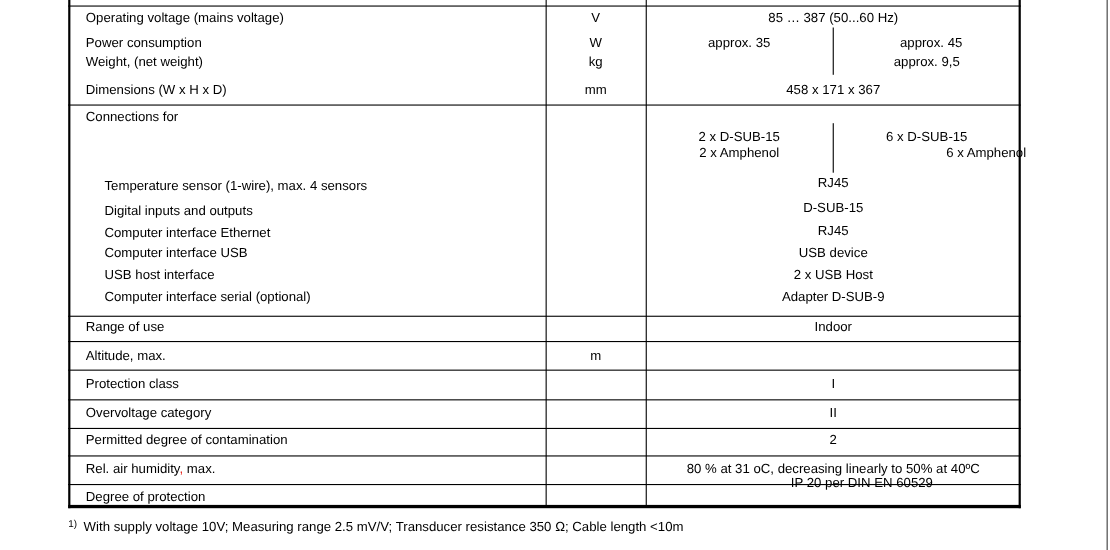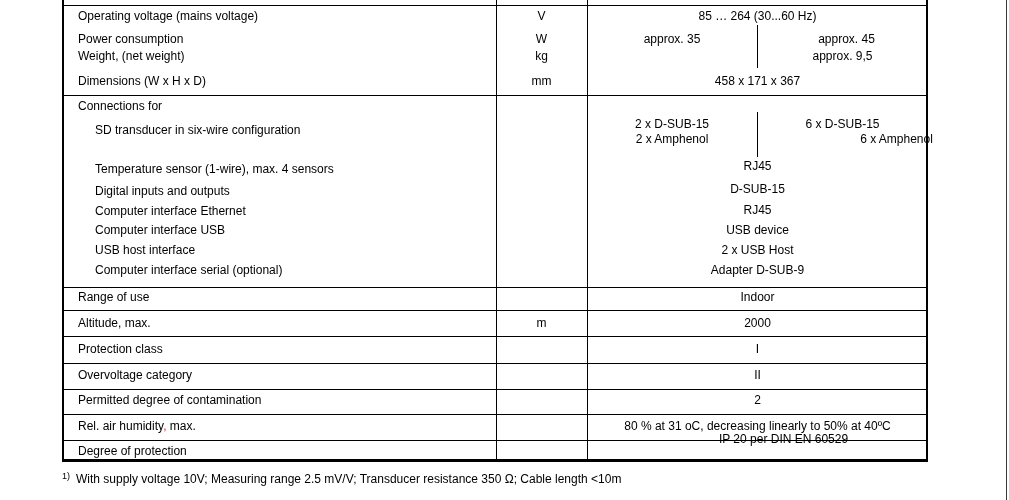--- a/index.html
+++ b/index.html
@@ -35,38 +35,37 @@
   <div class="hline" style="left:62px;top:363px;width:866px;height:1px"></div>
   <div class="hline" style="left:62px;top:389px;width:866px;height:1px"></div>
   <div class="hline" style="left:62px;top:414px;width:866px;height:1px"></div>
   <div class="hline" style="left:62px;top:440px;width:866px;height:1px"></div>
   <div class="vline" style="left:757px;top:25px;width:1px;height:43px"></div>
   <div class="vline" style="left:757px;top:112px;width:1px;height:45px"></div>
   <div class="vline" style="left:1006px;top:0;width:1px;height:500px;background:#3a3a3a"></div>
 
   <div class="t" style="left:78px;top:9px"><span class="b">Operating voltage</span><span> (mains voltage)</span></div>
   <div class="t center" style="left:496px;top:9px;width:91px">V</div>
-  <div class="t center" style="left:587px;top:9px;width:341px">85 … 264 (30...60 Hz)</div>
+  <div class="t center" style="left:587px;top:9px;width:341px">85 … 387 (50...60 Hz)</div>
 
   <div class="t" style="left:78px;top:32px"><span class="b">Power consumption</span><span></span></div>
   <div class="t center" style="left:496px;top:32px;width:91px">W</div>
   <div class="t center" style="left:587px;top:32px;width:170px">approx. 35</div>
   <div class="t center" style="left:757px;top:32px;width:179px">approx. 45</div>
 
   <div class="t" style="left:78px;top:49px"><span class="b">Weight,</span><span> (net weight)</span></div>
   <div class="t center" style="left:496px;top:49px;width:91px">kg</div>
   <div class="t center" style="left:757px;top:49px;width:171px">approx. 9,5</div>
 
   <div class="t" style="left:78px;top:74px"><span class="b">Dimensions (W x H x D)</span><span></span></div>
   <div class="t center" style="left:496px;top:74px;width:91px">mm</div>
   <div class="t center" style="left:587px;top:74px;width:341px">458 x 171 x 367</div>
 
   <div class="t b" style="left:78px;top:99px">Connections for</div>
 
-  <div class="t" style="left:95px;top:123px">SD transducer in six-wire configuration</div>
   <div class="t center" style="left:587px;top:117px;width:170px">2 x D-SUB-15</div>
   <div class="t center" style="left:587px;top:132px;width:170px">2 x Amphenol</div>
   <div class="t center" style="left:757px;top:117px;width:171px">6 x D-SUB-15</div>
   <div class="t center" style="left:800px;top:132px;width:193px">6 x Amphenol</div>
 
   <div class="t" style="left:95px;top:162px">Temperature sensor (1-wire), max. 4 sensors</div>
   <div class="t center" style="left:587px;top:159px;width:341px">RJ45</div>
 
   <div class="t" style="left:95px;top:184px">Digital inputs and outputs</div>
   <div class="t center" style="left:587px;top:182px;width:341px">D-SUB-15</div>
@@ -81,21 +80,20 @@
   <div class="t center" style="left:587px;top:243px;width:341px">2 x USB Host</div>
 
   <div class="t" style="left:95px;top:263px">Computer interface serial (optional)</div>
   <div class="t center" style="left:587px;top:263px;width:341px">Adapter D-SUB-9</div>
 
   <div class="t" style="left:78px;top:290px"><span class="b">Range of use</span><span></span></div>
   <div class="t center" style="left:587px;top:290px;width:341px">Indoor</div>
 
   <div class="t" style="left:78px;top:316px"><span class="b">Altitude,</span><span> max.</span></div>
   <div class="t center" style="left:496px;top:316px;width:91px">m</div>
-  <div class="t center" style="left:587px;top:316px;width:341px">2000</div>
 
   <div class="t" style="left:78px;top:342px"><span class="b">Protection class</span></div>
   <div class="t center" style="left:587px;top:342px;width:341px">I</div>
 
   <div class="t" style="left:78px;top:368px"><span class="b">Overvoltage category</span></div>
   <div class="t" style="left:78px;top:393px"><span class="b">Permitted degree of contamination</span></div>
 
   <div class="t center" style="left:587px;top:368px;width:341px">II</div>
   <div class="t center" style="left:587px;top:393px;width:341px">2</div>
 

